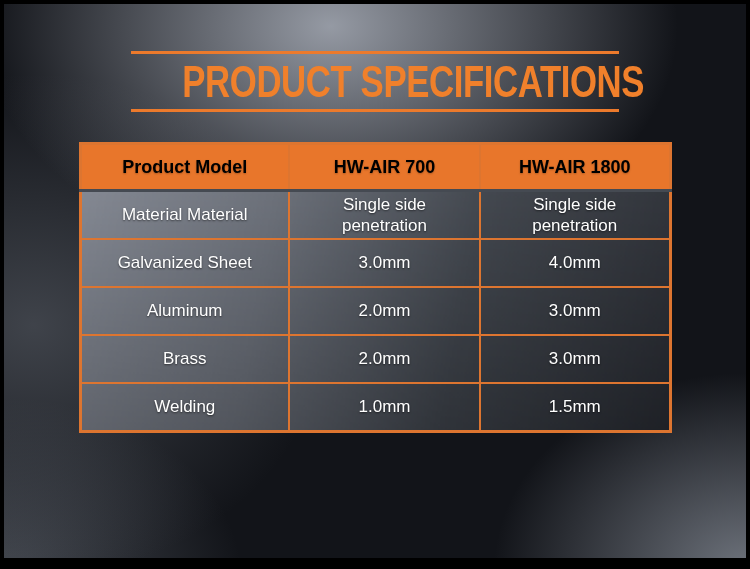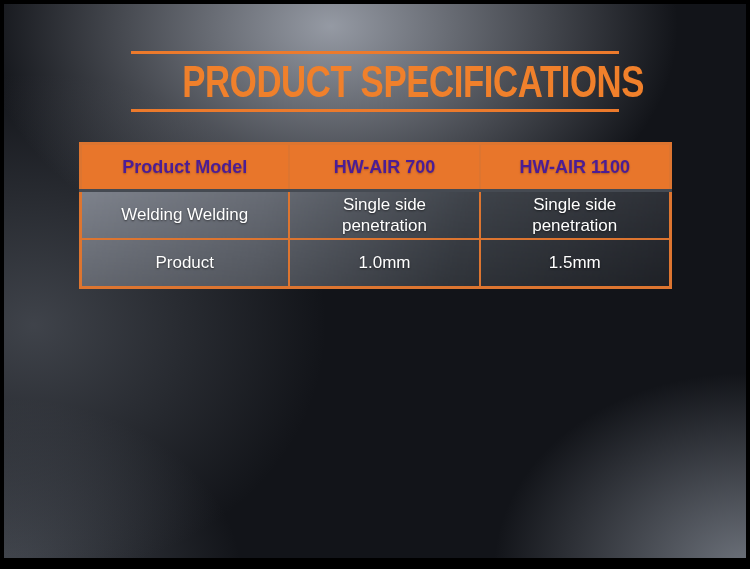--- a/index.html
+++ b/index.html
@@ -42,21 +42,21 @@
     width:590px;
     table-layout:fixed;
     border-collapse:collapse;
     border:3px solid #DD7530;
     background:
       linear-gradient(180deg, rgba(255,255,255,0.05) 0%, rgba(0,0,0,0.24) 100%),
       linear-gradient(100deg, #858A95 0%, #6A6F79 32%, #3E434B 64%, #272A31 100%);
   }
   .spec-table th {
     background:#E8762B;
-    color:#4c1d95;
+    color:#000000;
     font-size:18px;
     font-weight:bold;
     height:42px;
     text-align:center;
     border:2px solid #DD7530;
     border-bottom:3px solid #454A52;
     text-shadow:0 1px 2px rgba(0,0,0,0.25);
   }
   .spec-table td {
     color:#FFFFFF;
@@ -85,33 +85,48 @@
     <table class="spec-table">
       <colgroup>
         <col style="width:209px">
         <col style="width:191px">
         <col style="width:190px">
       </colgroup>
       <thead>
         <tr>
           <th>Product Model</th>
           <th>HW-AIR 700</th>
-          <th>HW-AIR 1100</th>
+          <th>HW-AIR 1800</th>
         </tr>
       </thead>
       <tbody>
         <tr>
-          <td>Welding Welding</td>
+          <td>Material Material</td>
           <td>Single side
 penetration</td>
           <td>Single side
 penetration</td>
         </tr>
         <tr>
-          <td>Product</td>
+          <td>Galvanized Sheet</td>
+          <td>3.0mm</td>
+          <td>4.0mm</td>
+        </tr>
+        <tr>
+          <td>Aluminum</td>
+          <td>2.0mm</td>
+          <td>3.0mm</td>
+        </tr>
+        <tr>
+          <td>Brass</td>
+          <td>2.0mm</td>
+          <td>3.0mm</td>
+        </tr>
+        <tr>
+          <td>Welding</td>
           <td>1.0mm</td>
           <td>1.5mm</td>
         </tr>
       </tbody>
     </table>
 
   </div>
 </div>
 
 </body></html>

